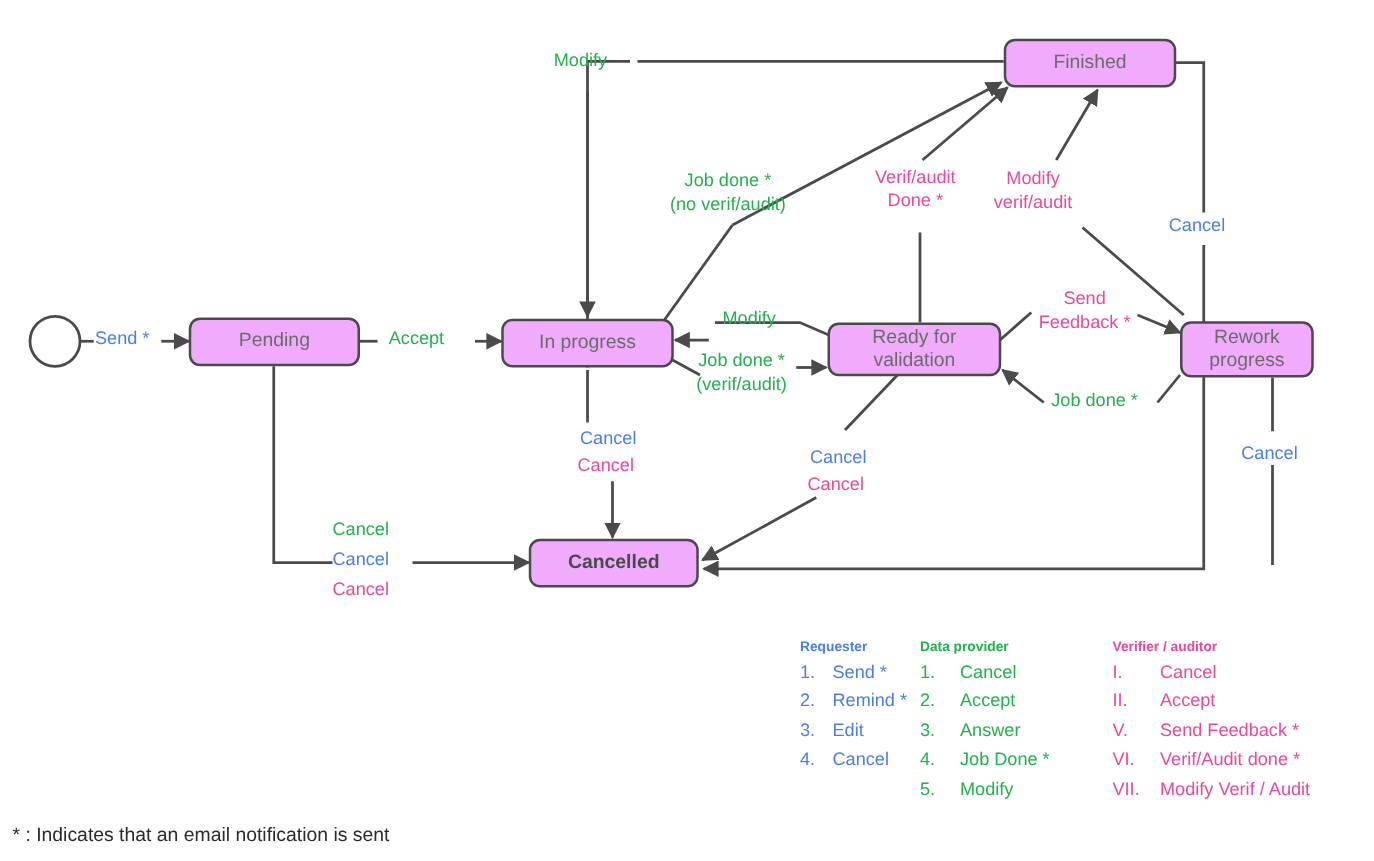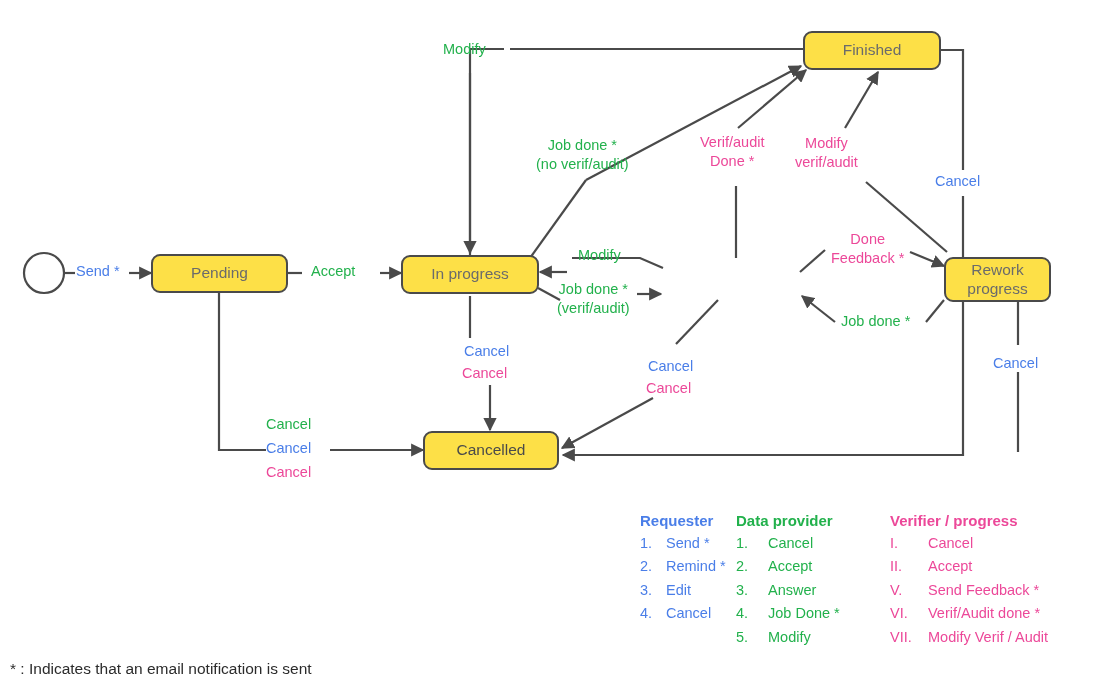--- a/index.html
+++ b/index.html
@@ -25,53 +25,53 @@
     position: absolute;
     left: 0; top: 0;
     width: 1099px;
     height: 689px;
   }
   .state-box {
     position: absolute;
     box-sizing: border-box;
     border: 2.2px solid #4a4a4a;
     border-radius: 9px;
-    background: #fde047;
+    background: #f0abfc;
     display: flex;
     align-items: center;
     justify-content: center;
     text-align: center;
     color: #6b6b6b;
     font-size: 15.5px;
     line-height: 1.18;
     font-family: "Liberation Sans", sans-serif;
   }
   .state-box.strong {
     color: #4a4a4a;
-    font-weight: normal;
+    font-weight: bold;
   }
   .state-label-txt { display: block; }
   .edge-label {
     position: absolute;
     font-size: 14.5px;
     line-height: 1.3;
     white-space: pre;
     font-family: "Liberation Sans", sans-serif;
   }
   .c-blue   { color: #4a7ee8; }
   .c-green  { color: #22b14c; }
   .c-orange { color: #ec4899; }
   .legend {
     position: absolute;
     font-family: "Liberation Sans", sans-serif;
     font-size: 14.5px;
   }
   .legend-title {
     font-weight: bold;
-    font-size: 15px;
+    font-size: 11px;
     margin-bottom: 3px;
     white-space: nowrap;
   }
   .legend-row {
     display: flex;
     line-height: 1.62;
     white-space: nowrap;
   }
   .legend-num {
     display: inline-block;
@@ -155,20 +155,24 @@
   </svg>
 
   <div class="state-box" style="left:401px; top:255px; width:138px; height:39px;">
     <span class="state-label-txt">In progress</span>
   </div>
 
   <div class="state-box" style="left:151px; top:254px; width:137px; height:39px;">
     <span class="state-label-txt">Pending</span>
   </div>
 
+  <div class="state-box" style="left:662px; top:258px; width:139px; height:43px; flex-direction:column;">
+    <span class="state-label-txt">Ready for</span>
+    <span class="state-label-txt">validation</span>
+  </div>
 
   <div class="state-box" style="left:803px; top:31px; width:138px; height:39px;">
     <span class="state-label-txt">Finished</span>
   </div>
 
   <div class="state-box" style="left:944px; top:257px; width:107px; height:45px; flex-direction:column;">
     <span class="state-label-txt">Rework</span>
     <span class="state-label-txt">progress</span>
   </div>
 
@@ -191,21 +195,21 @@
   <div class="edge-label c-orange" style="left:795px; top:134px; text-align:center;">Modify
 verif/audit</div>
 
   <div class="edge-label c-blue" style="left:935px; top:172px;">Cancel</div>
 
   <div class="edge-label c-green" style="left:578px; top:246px;">Modify</div>
 
   <div class="edge-label c-green" style="left:557px; top:280px; text-align:center;">Job done *
 (verif/audit)</div>
 
-  <div class="edge-label c-orange" style="left:831px; top:230px; text-align:center;">Done
+  <div class="edge-label c-orange" style="left:831px; top:230px; text-align:center;">Send
 Feedback *</div>
 
   <div class="edge-label c-green" style="left:841px; top:312px;">Job done *</div>
 
   <div class="edge-label c-blue" style="left:464px; top:342px;">Cancel</div>
   <div class="edge-label c-orange" style="left:462px; top:364px;">Cancel</div>
 
   <div class="edge-label c-blue" style="left:648px; top:357px;">Cancel</div>
   <div class="edge-label c-orange" style="left:646px; top:379px;">Cancel</div>
 
@@ -253,21 +257,21 @@
       <span class="legend-num" style="width:32px;">4.</span>
       <span class="legend-text">Job Done *</span>
     </div>
     <div class="legend-row">
       <span class="legend-num" style="width:32px;">5.</span>
       <span class="legend-text">Modify</span>
     </div>
   </div>
 
   <div class="legend c-orange" style="left:890px; top:512px;">
-    <div class="legend-title">Verifier / progress</div>
+    <div class="legend-title">Verifier / auditor</div>
     <div class="legend-row">
       <span class="legend-num" style="width:38px;">I.</span>
       <span class="legend-text">Cancel</span>
     </div>
     <div class="legend-row">
       <span class="legend-num" style="width:38px;">II.</span>
       <span class="legend-text">Accept</span>
     </div>
     <div class="legend-row">
       <span class="legend-num" style="width:38px;">V.</span>

